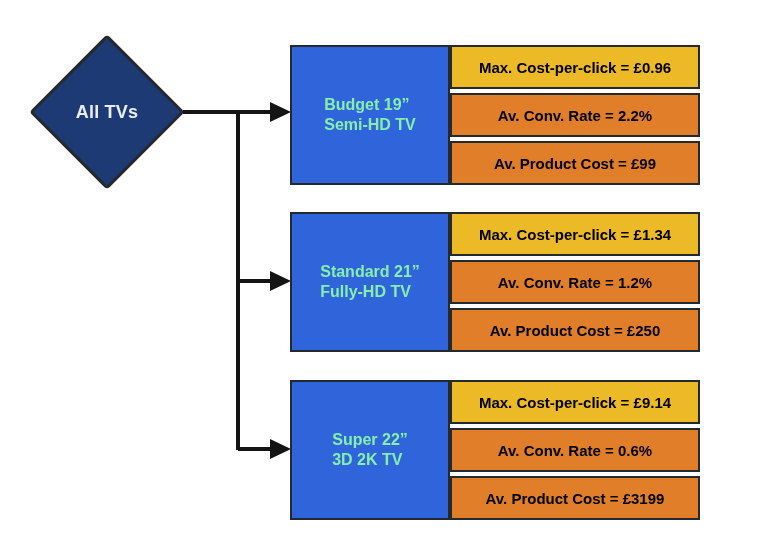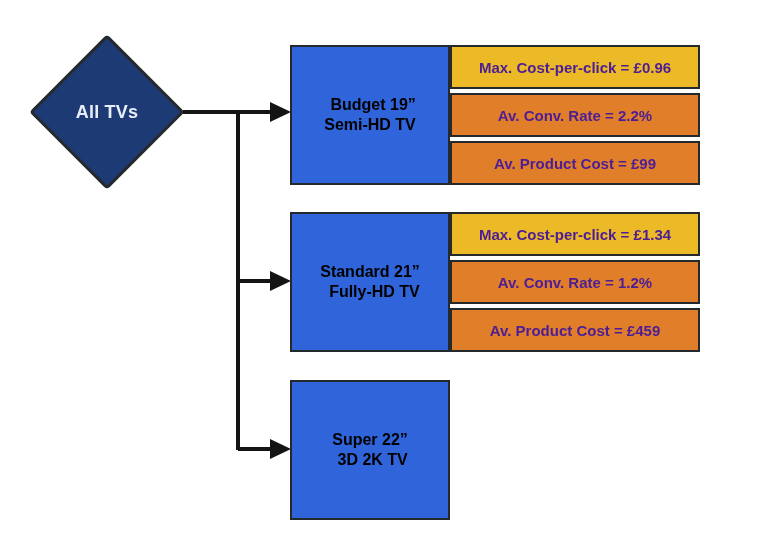--- a/index.html
+++ b/index.html
@@ -46,41 +46,41 @@
   }
   .group-1 { top: 45px; }
   .group-2 { top: 212px; }
   .group-3 { top: 380px; }
   .product-box {
     width: 160px;
     height: 140px;
     background: #2f64da;
     border: 2.5px solid #24292e;
     display: flex; align-items: center; justify-content: center;
-    text-align: right;
-    color: #000000;
+    text-align: left;
+    color: #86efac;
     font-size: 16px;
     font-weight: 700;
     line-height: 1.25;
     flex-shrink: 0;
   }
   .stats {
     width: 250px;
     height: 140px;
     display: flex;
     flex-direction: column;
     justify-content: space-between;
   }
   .stat {
     height: 44px;
     border: 2.5px solid #24292e;
     display: flex; align-items: center; justify-content: center;
     font-size: 15px;
     font-weight: 700;
-    color: #4c1d95;
+    color: #000000;
     text-align: center;
     white-space: nowrap;
   }
   .stat.yellow { background: #ecb927; }
   .stat.orange { background: #e07e2a; }
 </style>
 </head>
 <body>
 
 <div class="canvas">
@@ -121,26 +121,31 @@
   <div class="group group-2">
     <div class="product-box">
       <div>
         <span>Standard 21”</span><br>
         <span>Fully-HD TV</span>
       </div>
     </div>
     <div class="stats">
       <div class="stat yellow">Max. Cost-per-click = £1.34</div>
       <div class="stat orange">Av. Conv. Rate = 1.2%</div>
-      <div class="stat orange">Av. Product Cost = £459</div>
+      <div class="stat orange">Av. Product Cost = £250</div>
     </div>
   </div>
 
   <div class="group group-3">
     <div class="product-box">
       <div>
         <span>Super 22”</span><br>
         <span>3D 2K TV</span>
       </div>
     </div>
+    <div class="stats">
+      <div class="stat yellow">Max. Cost-per-click = £9.14</div>
+      <div class="stat orange">Av. Conv. Rate = 0.6%</div>
+      <div class="stat orange">Av. Product Cost = £3199</div>
+    </div>
   </div>
 
 </div>
 
 </body></html>

